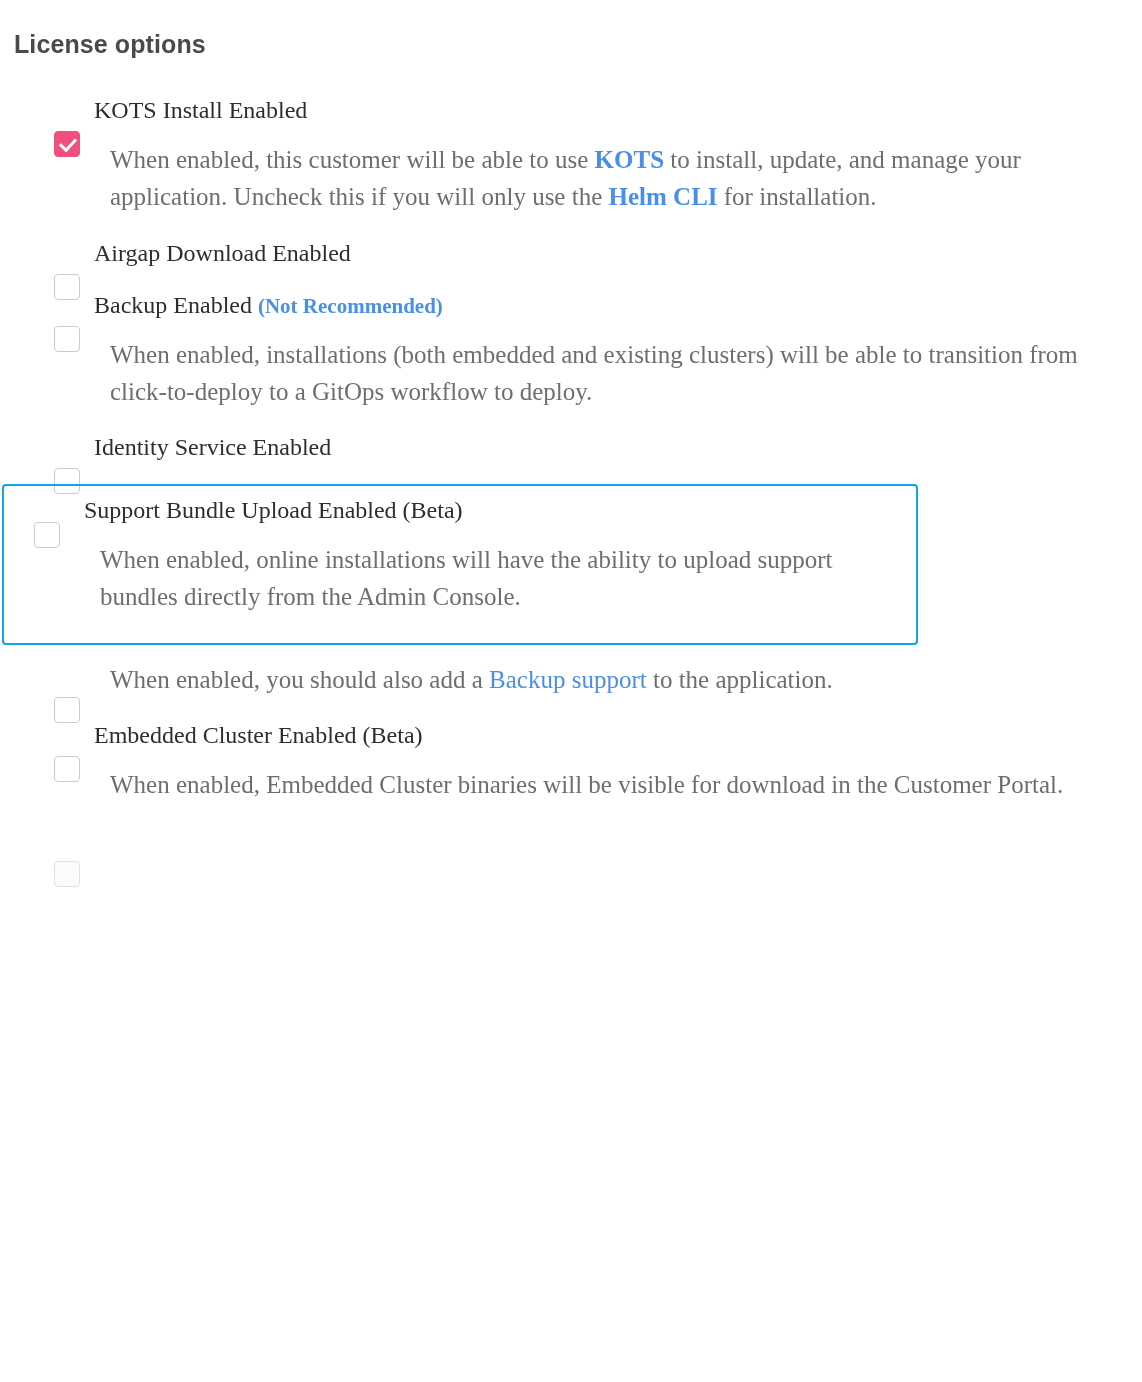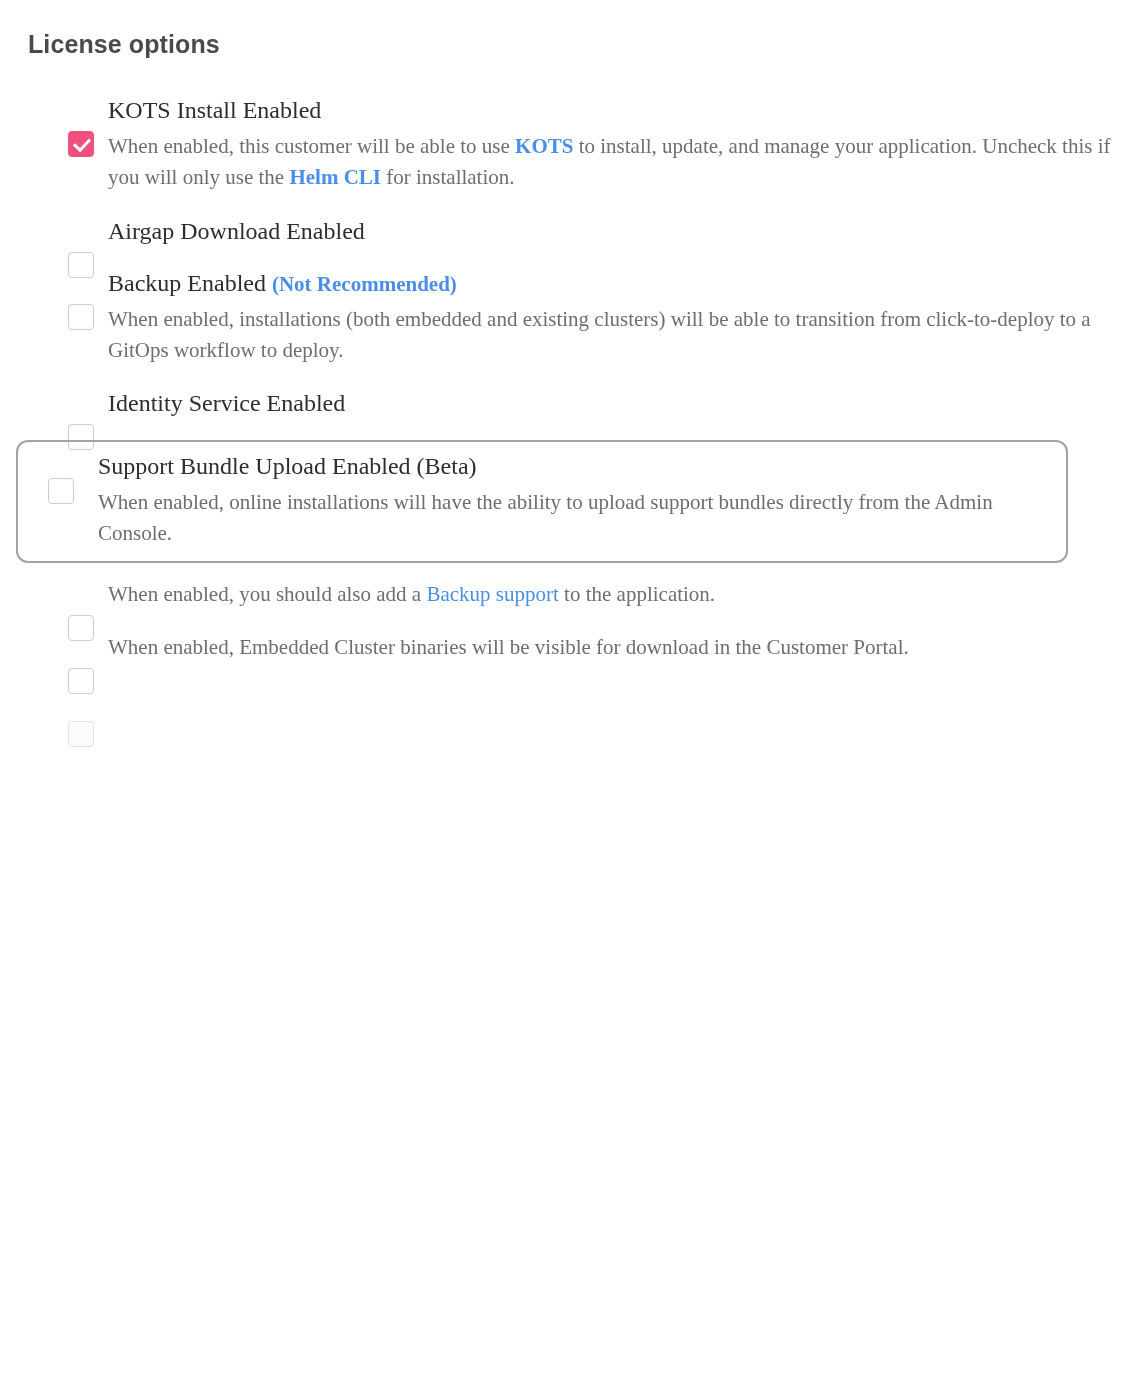--- a/index.html
+++ b/index.html
@@ -12,21 +12,21 @@
     height: 1382px;
     font-family: "Liberation Sans", sans-serif;
     color: #323232;
     -webkit-font-smoothing: antialiased;
   }
   .page {
     position: relative;
     width: 1142px;
     height: 1382px;
     box-sizing: border-box;
-    padding: 30px 28px 0 28px;
+    padding: 30px 28px 0 14px;
   }
   .section-title {
     font-size: 25px;
     font-weight: bold;
     color: #4a4a4a;
     letter-spacing: 0.1px;
     margin: 0 0 36px 0;
   }
   .options {
     margin: 0;
@@ -34,26 +34,26 @@
   }
   .option {
     position: relative;
     display: block;
     padding: 0 0 0 80px;
     margin-bottom: 22px;
     box-sizing: border-box;
     font-family: Liberation Serif, serif;
   }
   .option.highlight {
-    border: 2px solid #a3a3a3;
-    border-radius: 12px;
+    border: 2px solid #0ea5e9;
+    border-radius: 4px;
     padding: 9px 0 11px 80px;
     margin-left: -12px;
     margin-bottom: 16px;
-    width: 1052px;
+    width: 916px;
   }
   .option.highlight .checkbox {
     left: 30px;
   }
   .checkbox {
     position: absolute;
     left: 40px;
     top: 36px;
     width: 26px;
     height: 26px;
@@ -90,24 +90,24 @@
   }
   .opt-title .note {
     color: #4a8fe7;
     font-size: 21px;
     font-weight: bold;
   }
   .opt-title.muted {
     color: #9b9b9b;
   }
   .opt-desc {
-    font-size: 21px;
+    font-size: 25px;
     color: #6e6e6e;
     line-height: 1.49;
-    margin: 0;
+    margin: 16px;
     max-width: 1030px;
   }
   .opt-desc a,
   .link {
     color: #4a8fe7;
     text-decoration: none;
   }
   .opt-desc .strong-link {
     color: #4a8fe7;
     font-weight: bold;
@@ -141,19 +141,20 @@
         <div class="checkbox"></div>
         <div class="opt-title"><span>Support Bundle Upload Enabled (Beta)</span></div>
         <div class="opt-desc"><span>When enabled, online installations will have the ability to upload support bundles directly from the Admin Console.</span></div>
       </div>
       <div class="option">
         <div class="checkbox"></div>
         <div class="opt-desc"><span>When enabled, you should also add a </span><a class="" href="#">Backup support</a><span> to the application.</span></div>
       </div>
       <div class="option">
         <div class="checkbox"></div>
+        <div class="opt-title"><span>Embedded Cluster Enabled (Beta)</span></div>
         <div class="opt-desc"><span>When enabled, Embedded Cluster binaries will be visible for download in the Customer Portal.</span></div>
       </div>
       <div class="option">
         <div class="checkbox disabled"></div>
       </div>
     </div>
 </div>
 
 </body></html>

